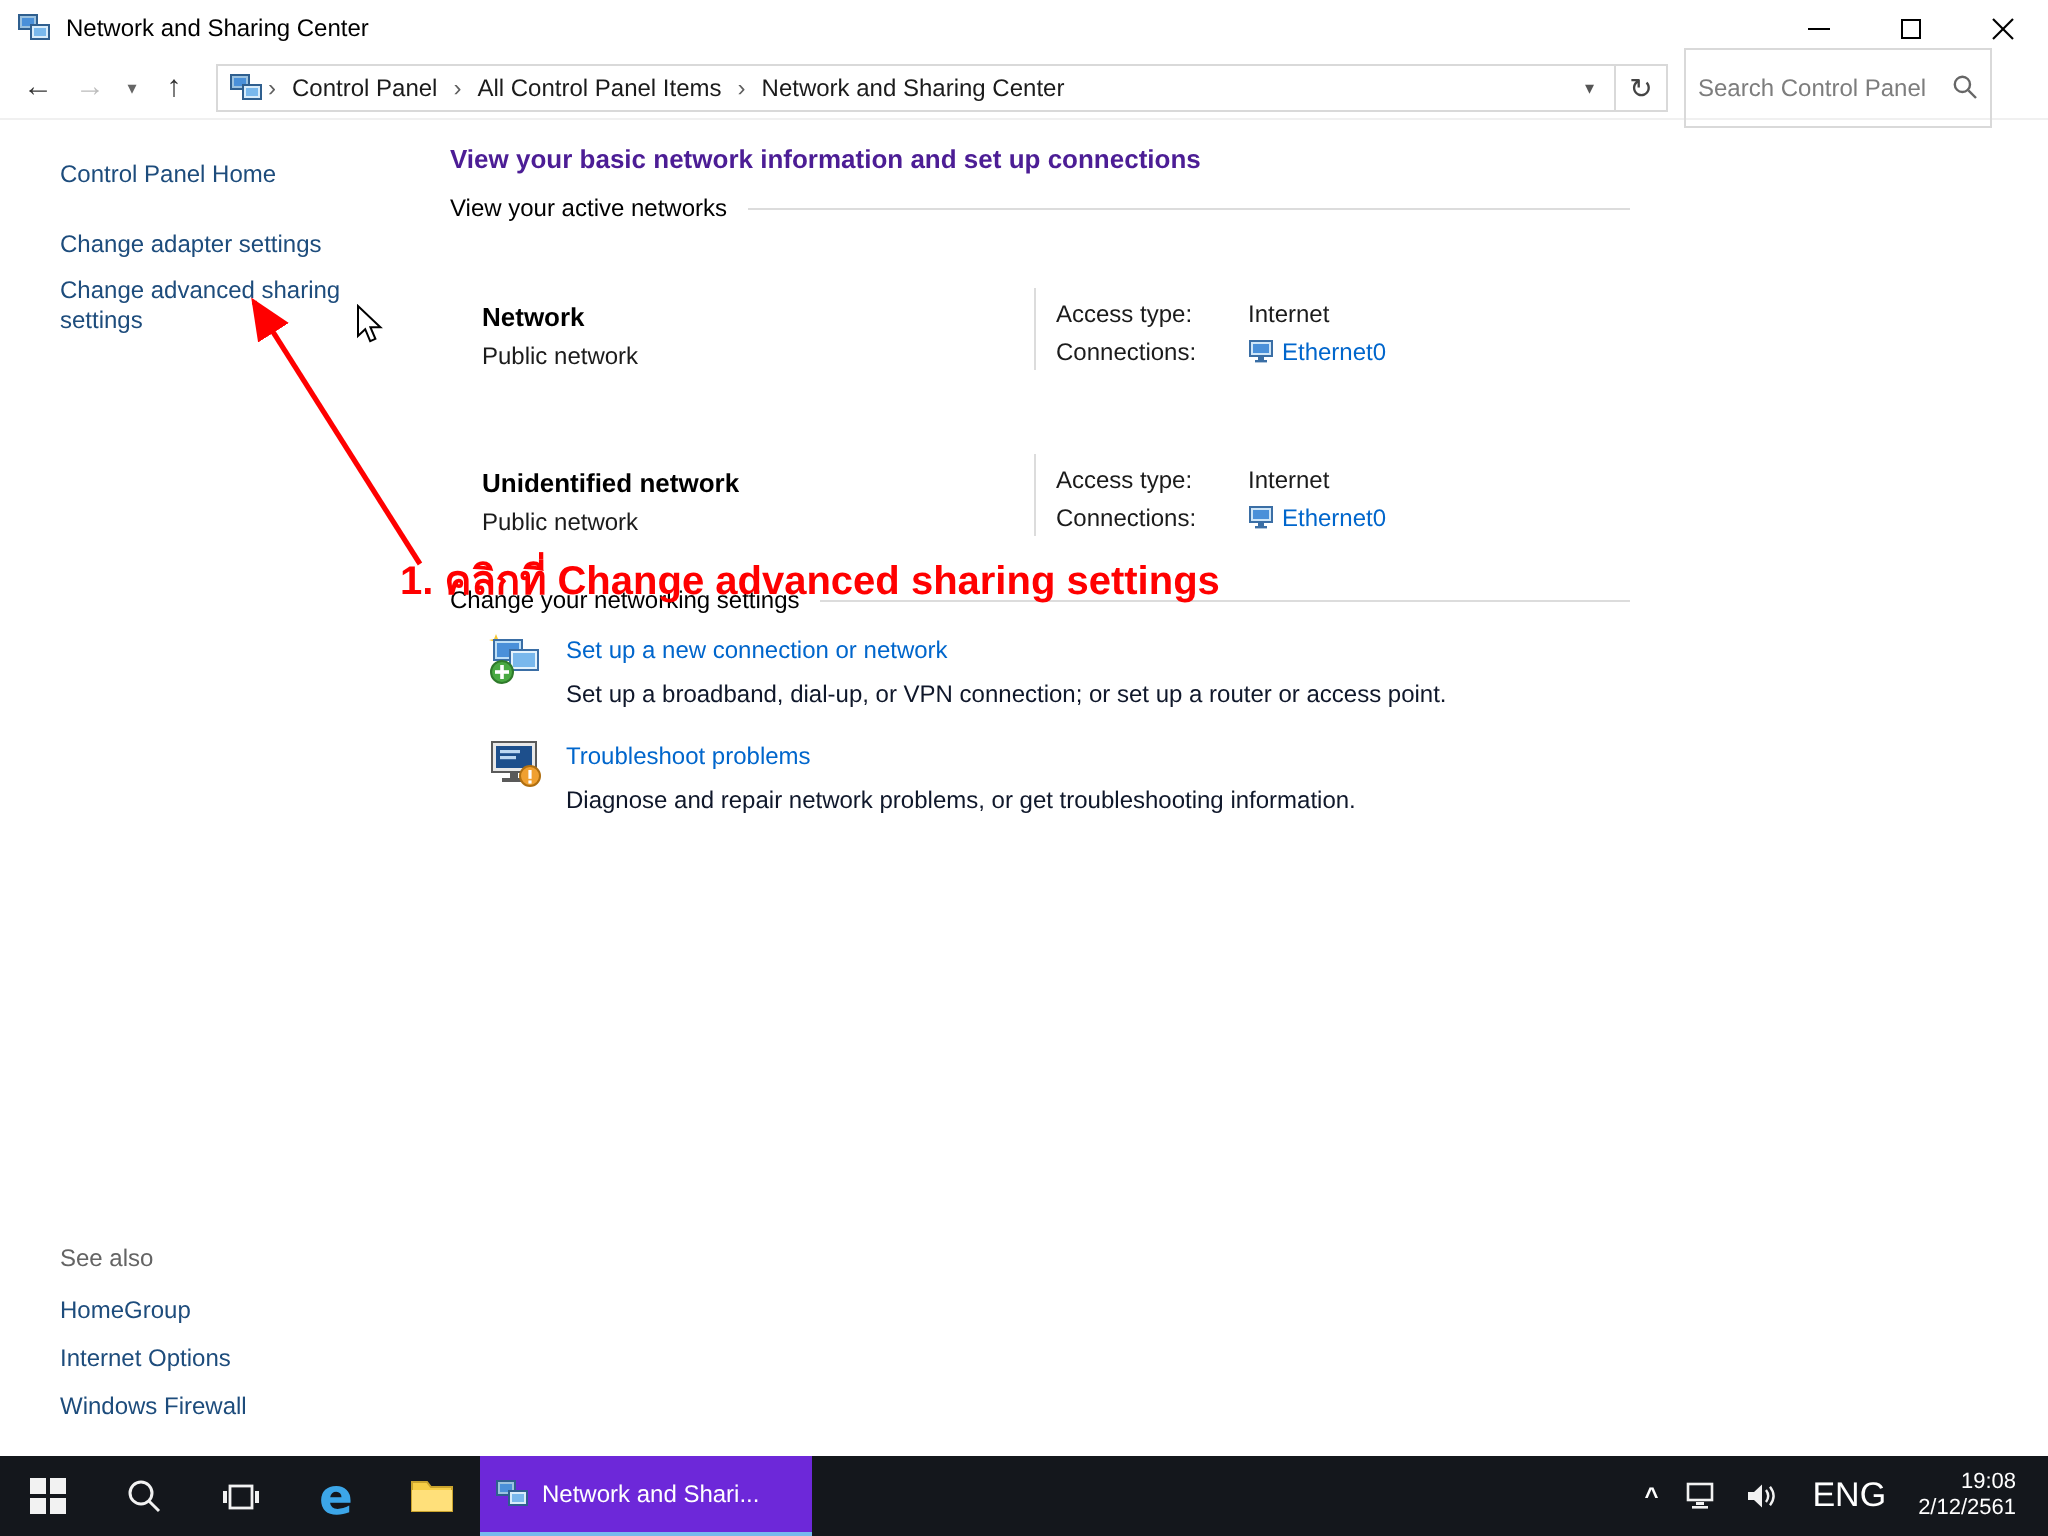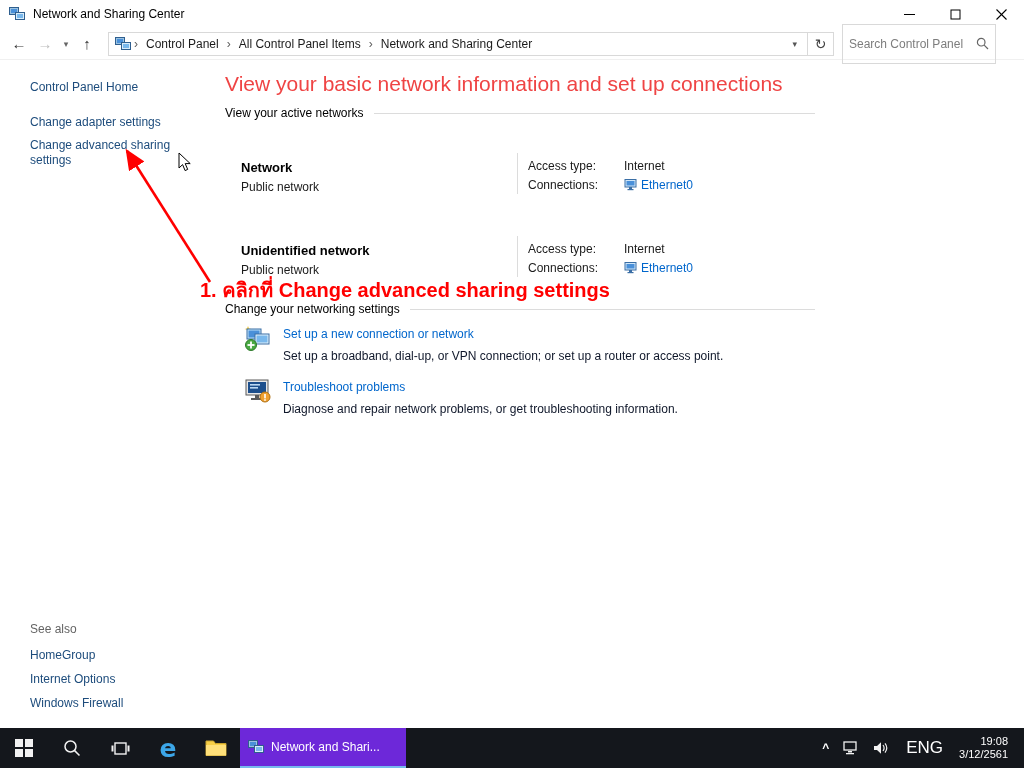--- a/index.html
+++ b/index.html
@@ -38,21 +38,21 @@
   
   .sidebar { position:absolute; top:60px; left:0; width:215px; height:668px; padding:20px 10px 0 30px; }
   .sb-home { color:#1d4c7c; margin-bottom:21px; cursor:pointer; }
   .sb-task { color:#1d4c7c; margin-bottom:8px; cursor:pointer; max-width:150px; line-height:15px; }
   .see-also { position:absolute; left:30px; top:622px; }
   .see-also-title { color:#646464; margin-bottom:12px; }
   .sb-see-link { color:#1d4c7c; margin-bottom:10px; cursor:pointer; }
 
   
   .main { position:absolute; left:225px; top:58px; width:590px; }
-  .main-heading { font-size:21px; font-weight:400; color:#ef4444; margin-top:14px; }
+  .main-heading { font-size:13px; font-weight:700; color:#4c1d95; margin-top:14px; }
   .sec-row { display:flex; align-items:center; color:#000; }
   .sec-row.first { margin-top:10px; }
   .sec-row.second { margin-top:23px;align-items:center; }
   .sec-rule { flex:1; height:1px; background:#dcdcdc; margin-left:10px; }
   .networks { margin-top:16px; }
   .net-row { display:flex; height:58px; margin:0 0 25px 16px;align-items:flex-end; }
   .net-left { width:276px; padding-top:3px; }
   .net-name { font-weight:bold; font-size:13px; margin-bottom:5px; color:#000; }
   .net-cat { color:#1b1b1b; }
   .net-right { border-left:1px solid #dcdcdc; padding:3px 0 0 10px; }
@@ -345,17 +345,17 @@
       <svg width="16" height="14" viewBox="0 0 16 14">
         <polygon points="1,5 4,5 8,1.2 8,12.8 4,9 1,9" fill="#f2f2f2"></polygon>
         <path d="M10 4 q2.2 3 0 6" fill="none" stroke="#f2f2f2" stroke-width="1.2"></path>
         <path d="M12 2.4 q3.6 4.6 0 9.2" fill="none" stroke="#f2f2f2" stroke-width="1.2"></path>
       </svg>
     </div>
     <div class="tray-item tray-lang">ENG</div>
     <div class="tray-item tray-clock">
       <div>
         <div>19:08</div>
-        <div>3/12/2561</div>
+        <div>2/12/2561</div>
       </div>
     </div>
   </div>
 </div>
 
 </body></html>

